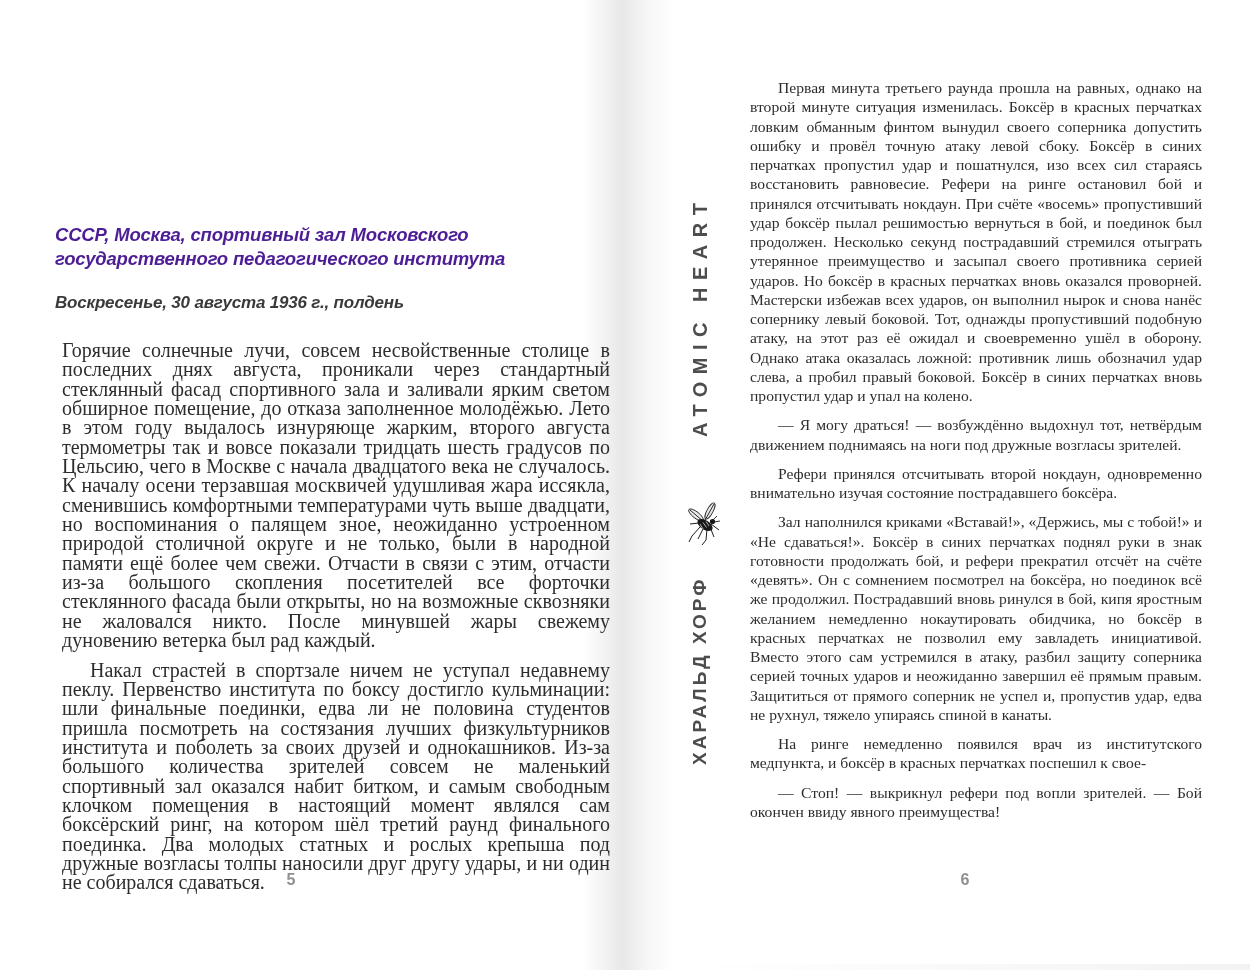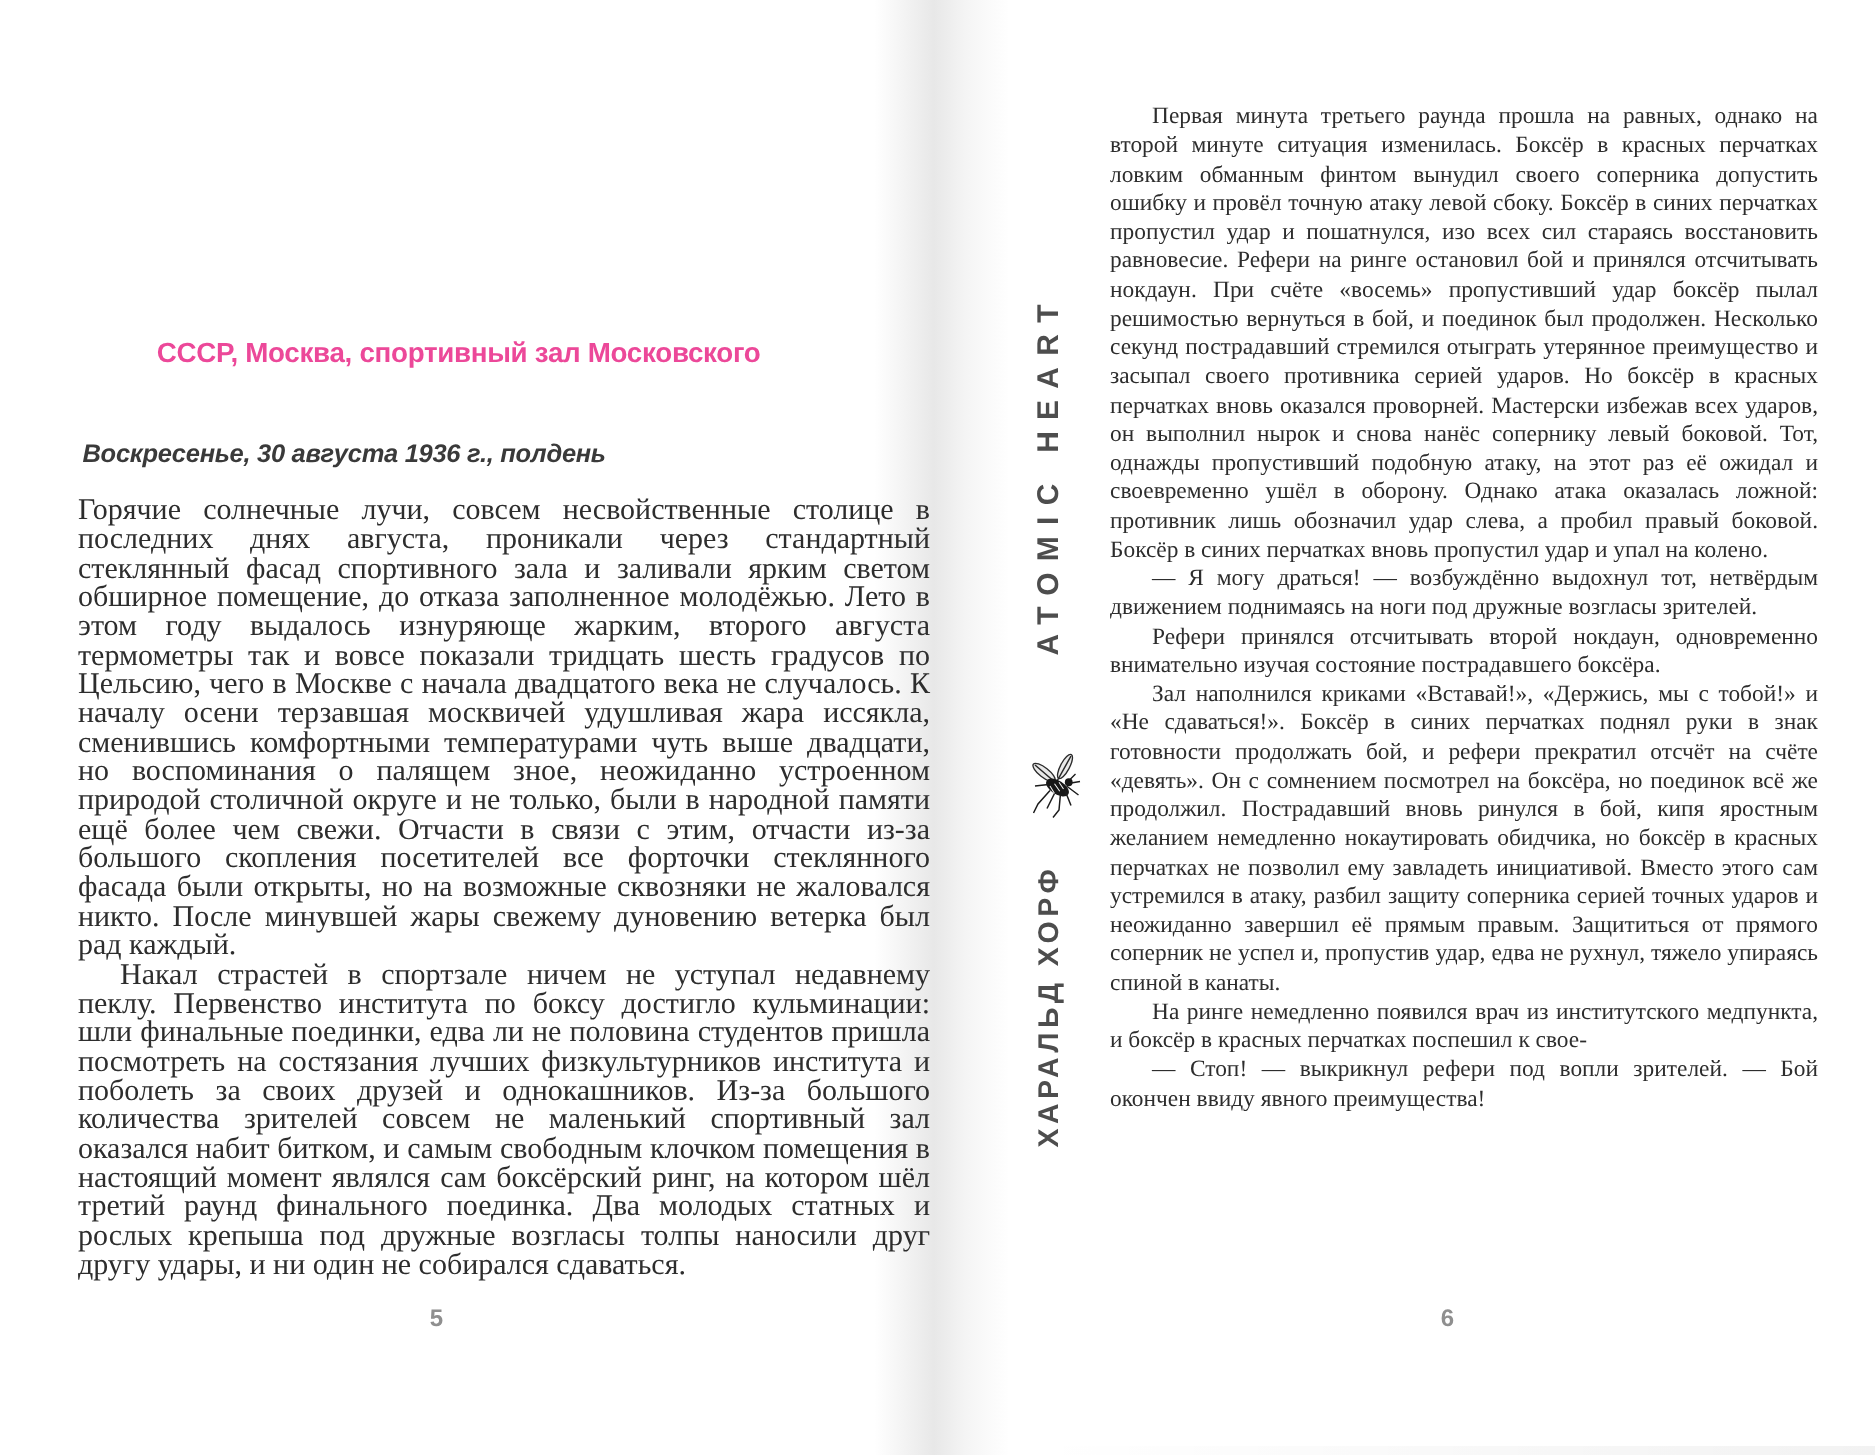--- a/index.html
+++ b/index.html
@@ -15,33 +15,33 @@
       rgba(110,110,110,0.16) 44%,
       rgba(110,110,110,0.07) 68%,
       rgba(110,110,110,0) 100%);
   }
   .edge-shade{
     position:absolute;right:0;bottom:0;width:1250px;height:6px;pointer-events:none;
     background:linear-gradient(to right, rgba(0,0,0,0) 55%, rgba(0,0,0,0.05) 100%);
   }
   
   .chapter-heading{
-    position:absolute;left:55px;top:223px;width:452px;text-align:right;
+    position:absolute;left:55px;top:223px;width:452px;text-align:left;
     font-family:"Liberation Sans", sans-serif;font-weight:700;
-    font-size:18.5px;line-height:24px;color:#ec4899;letter-spacing:-0.2px;
+    font-size:18.5px;line-height:24px;color:#4c1d95;letter-spacing:-0.2px;font-style:italic;
   }
   .chapter-subheading{
     position:absolute;left:55px;top:292px;width:452px;text-align:left;
     font-family:"Liberation Sans", sans-serif;font-weight:700;font-style:italic;
     font-size:17px;line-height:22px;color:#3a3a3a;letter-spacing:-0.2px;
   }
   .body-col{
     text-align:justify;color:#2d2d2d;
   }
-  .body-col p{margin:0;}
+  .body-col p{margin:10px;}
   .left-body{
     position:absolute;left:52px;top:331px;width:568px;
     font-size:20px;line-height:19.35px;
   }
   .right-body{
     position:absolute;left:740px;top:68px;width:472px;
     font-size:15.6px;line-height:19.25px;
   }
   .indent{text-indent:28px;}
   .noindent{text-indent:0;}
@@ -76,20 +76,21 @@
 <body>
 
 <div class="spread">
 
   <div class="gutter-shadow"></div>
 
   <div>
 
     <div class="chapter-heading">
       <div>СССР, Москва, спортивный зал Московского</div>
+      <div>государственного педагогического института</div>
     </div>
 
     <div class="chapter-subheading">Воскресенье, 30 августа 1936 г., полдень</div>
 
     <div class="left-body body-col">
       <p class="noindent">Горячие солнечные лучи, совсем несвойственные столице в последних днях августа, проникали через стандартный стеклянный фасад спортивного зала и заливали ярким светом обширное помещение, до отказа заполненное молодёжью. Лето в этом году выдалось изнуряюще жарким, второго августа термометры так и вовсе показали тридцать шесть градусов по Цельсию, чего в Москве с начала двадцатого века не случалось. К началу осени терзавшая москвичей удушливая жара иссякла, сменившись комфортными температурами чуть выше двадцати, но воспоминания о палящем зное, неожиданно устроенном природой столичной округе и не только, были в народной памяти ещё более чем свежи. Отчасти в связи с этим, отчасти из-за большого скопления посетителей все форточки стеклянного фасада были открыты, но на возможные сквозняки не жаловался никто. После минувшей жары свежему дуновению ветерка был рад каждый.</p>
       <p class="indent">Накал страстей в спортзале ничем не уступал недавнему пеклу. Первенство института по боксу достигло кульминации: шли финальные поединки, едва ли не половина студентов пришла посмотреть на состязания лучших физкультурников института и поболеть за своих друзей и однокашников. Из-за большого количества зрителей совсем не маленький спортивный зал оказался набит битком, и самым свободным клочком помещения в настоящий момент являлся сам боксёрский ринг, на котором шёл третий раунд финального поединка. Два молодых статных и рослых крепыша под дружные возгласы толпы наносили друг другу удары, и ни один не собирался сдаваться.</p>
     </div>
 
     <div class="pageno pageno-left">5</div>

